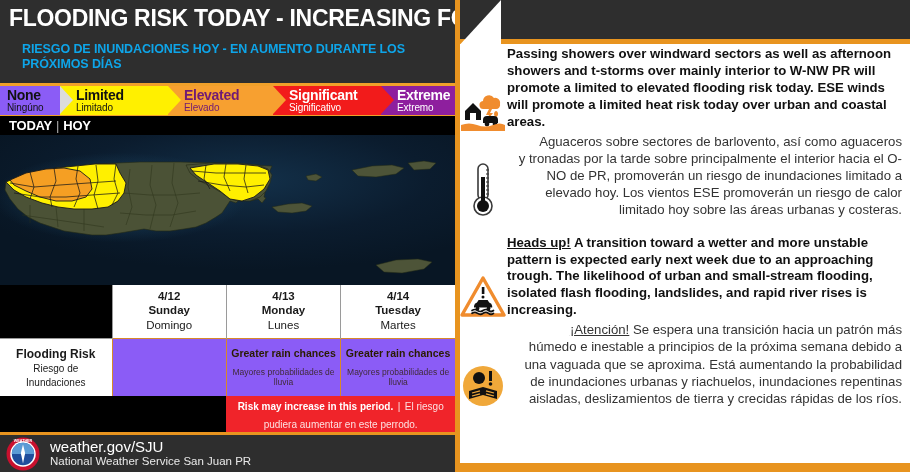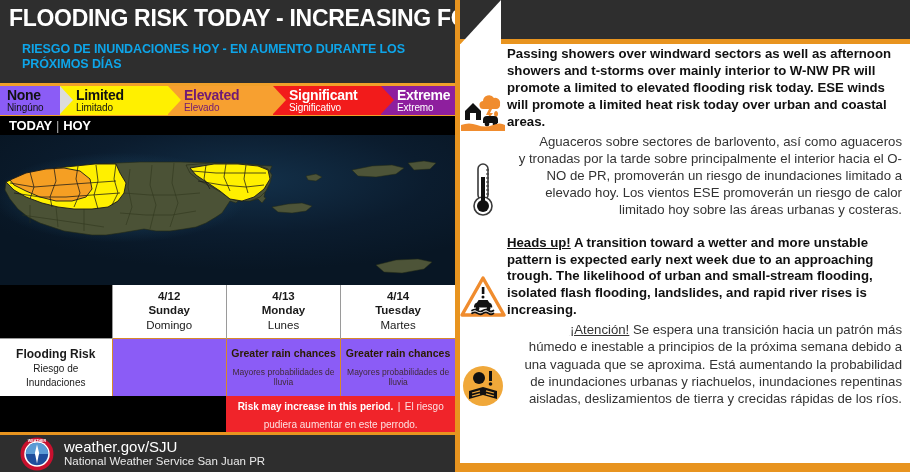--- a/index.html
+++ b/index.html
@@ -168,21 +168,21 @@
   .note-red .n-en { font-size: 10px; font-weight: 700; }
   .note-red .n-es { font-size: 10px; font-weight: 400; opacity: .86; }
 
   
   .footer {
     position: absolute; left: 0; bottom: 0;
     width: 455px; height: 40px;
     background: #2e2e2e;
     border-top: 3px solid #e8941f;
     display: flex; align-items: center;
-    padding-left: 20px;
+    padding-left: 6px;
   }
   .nws-logo { width: 34px; height: 34px; flex: 0 0 34px; }
   .footer-txt { margin-left: 10px; color: #ffffff; }
   .footer-txt .url { font-size: 15px; line-height: 1.05; }
   .footer-txt .org { font-size: 11.5px; line-height: 1.15; color: #e9e9e9; }
 
   
   .right-col {
     position: absolute; left: 455px; top: 0;
     width: 455px; height: 472px;

